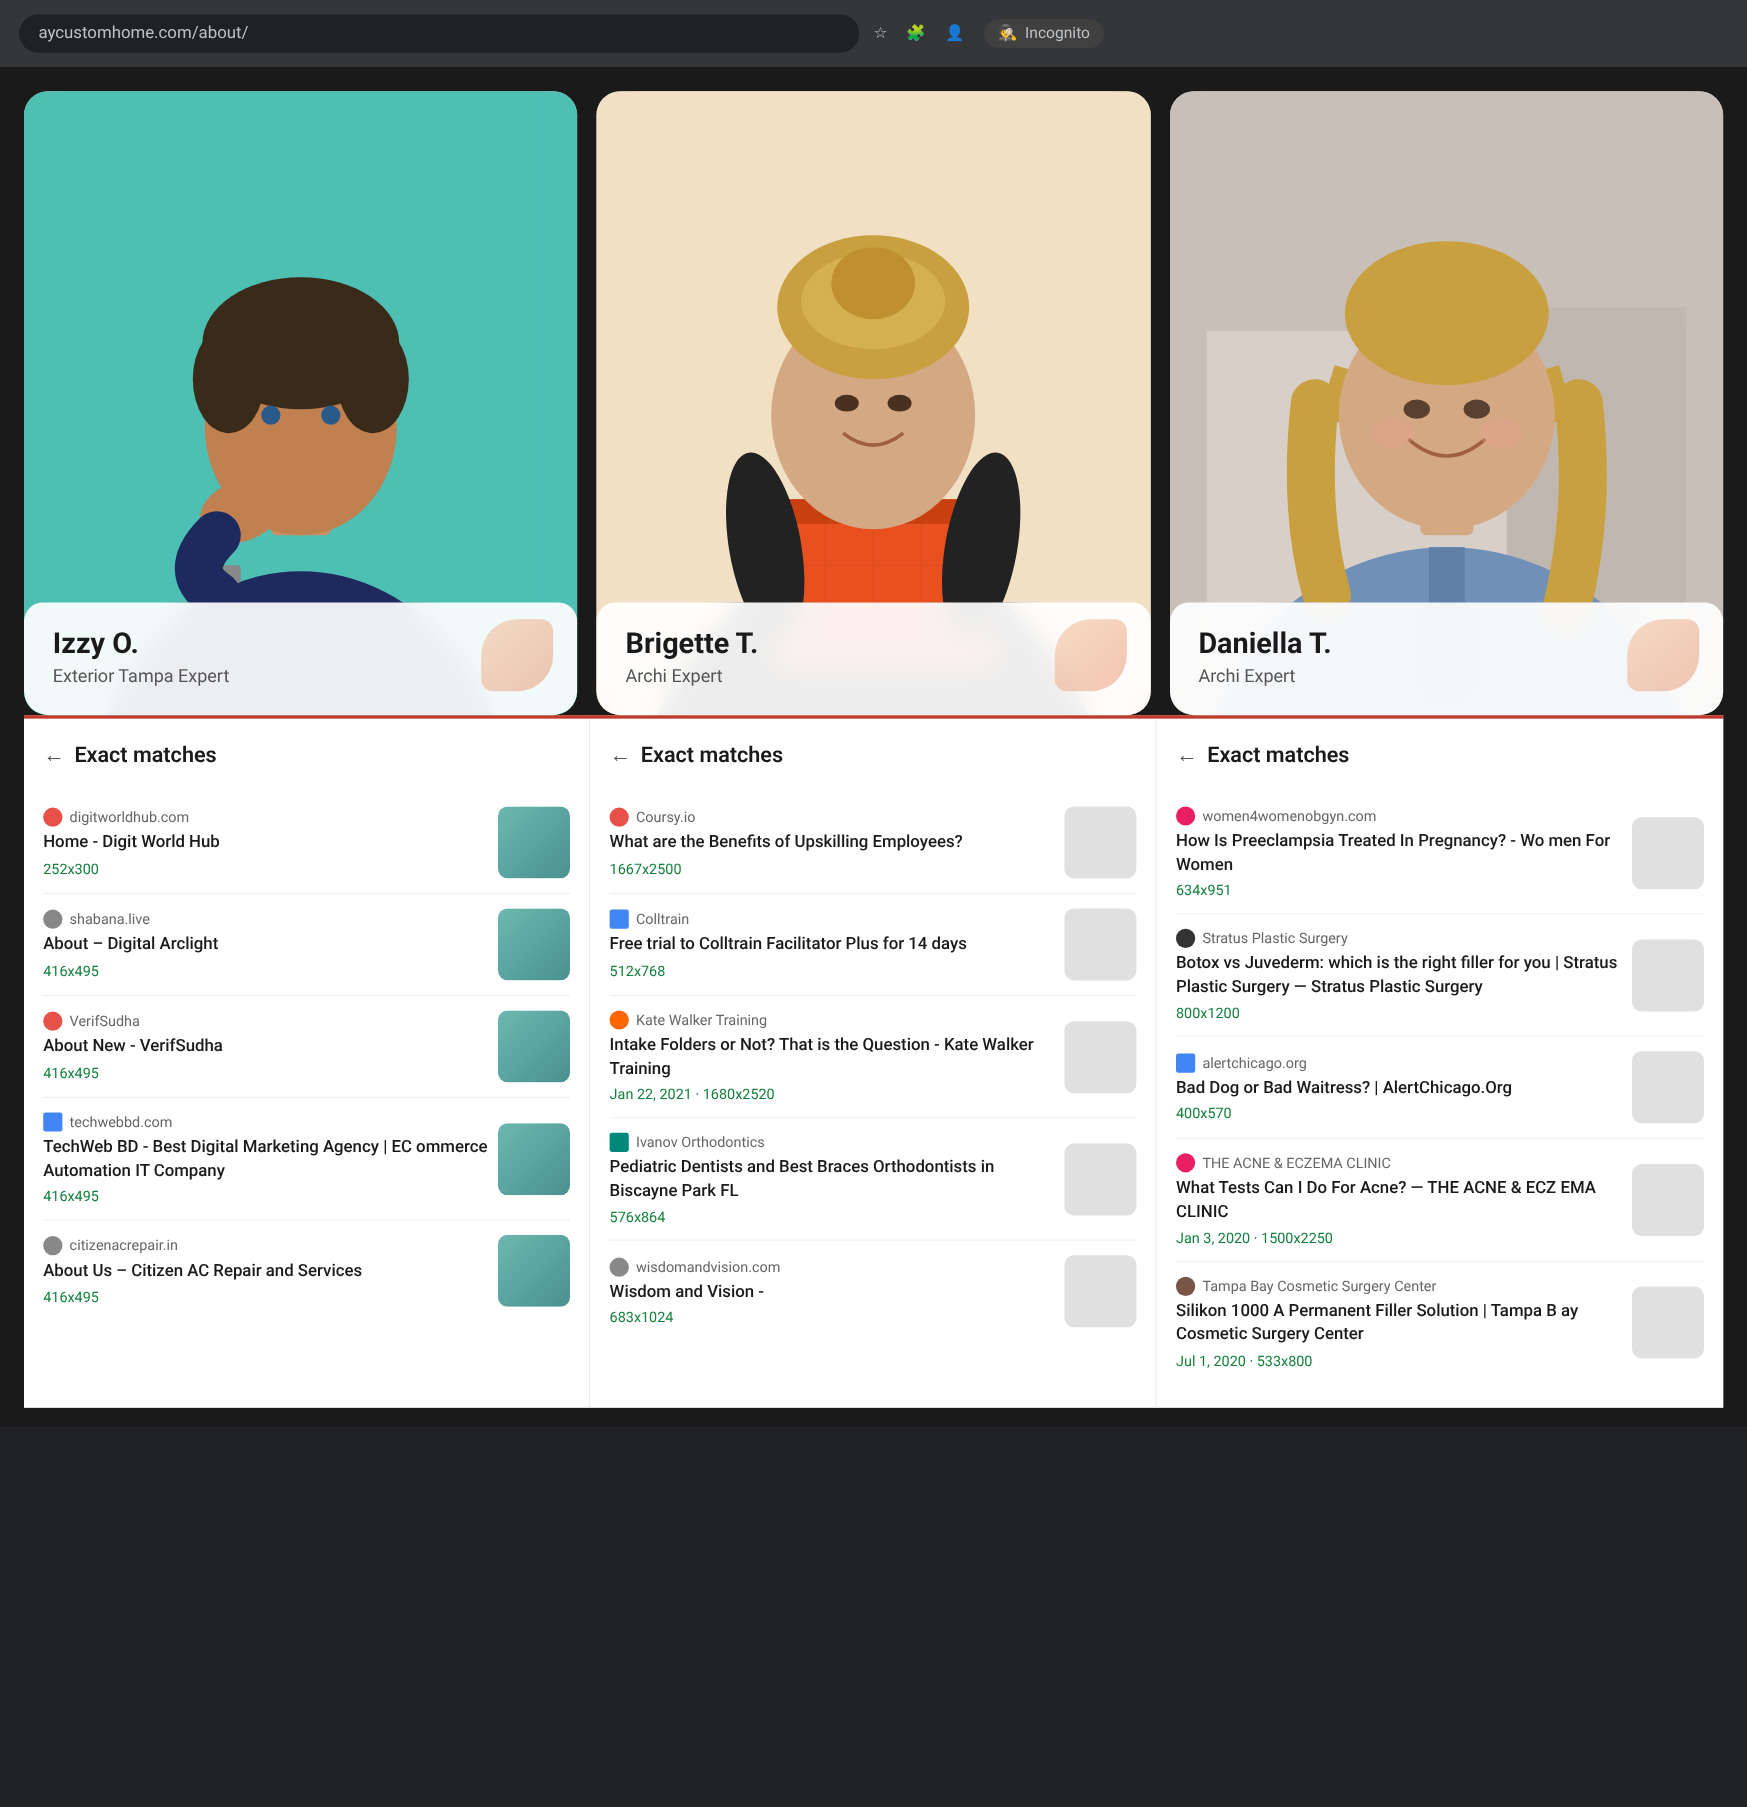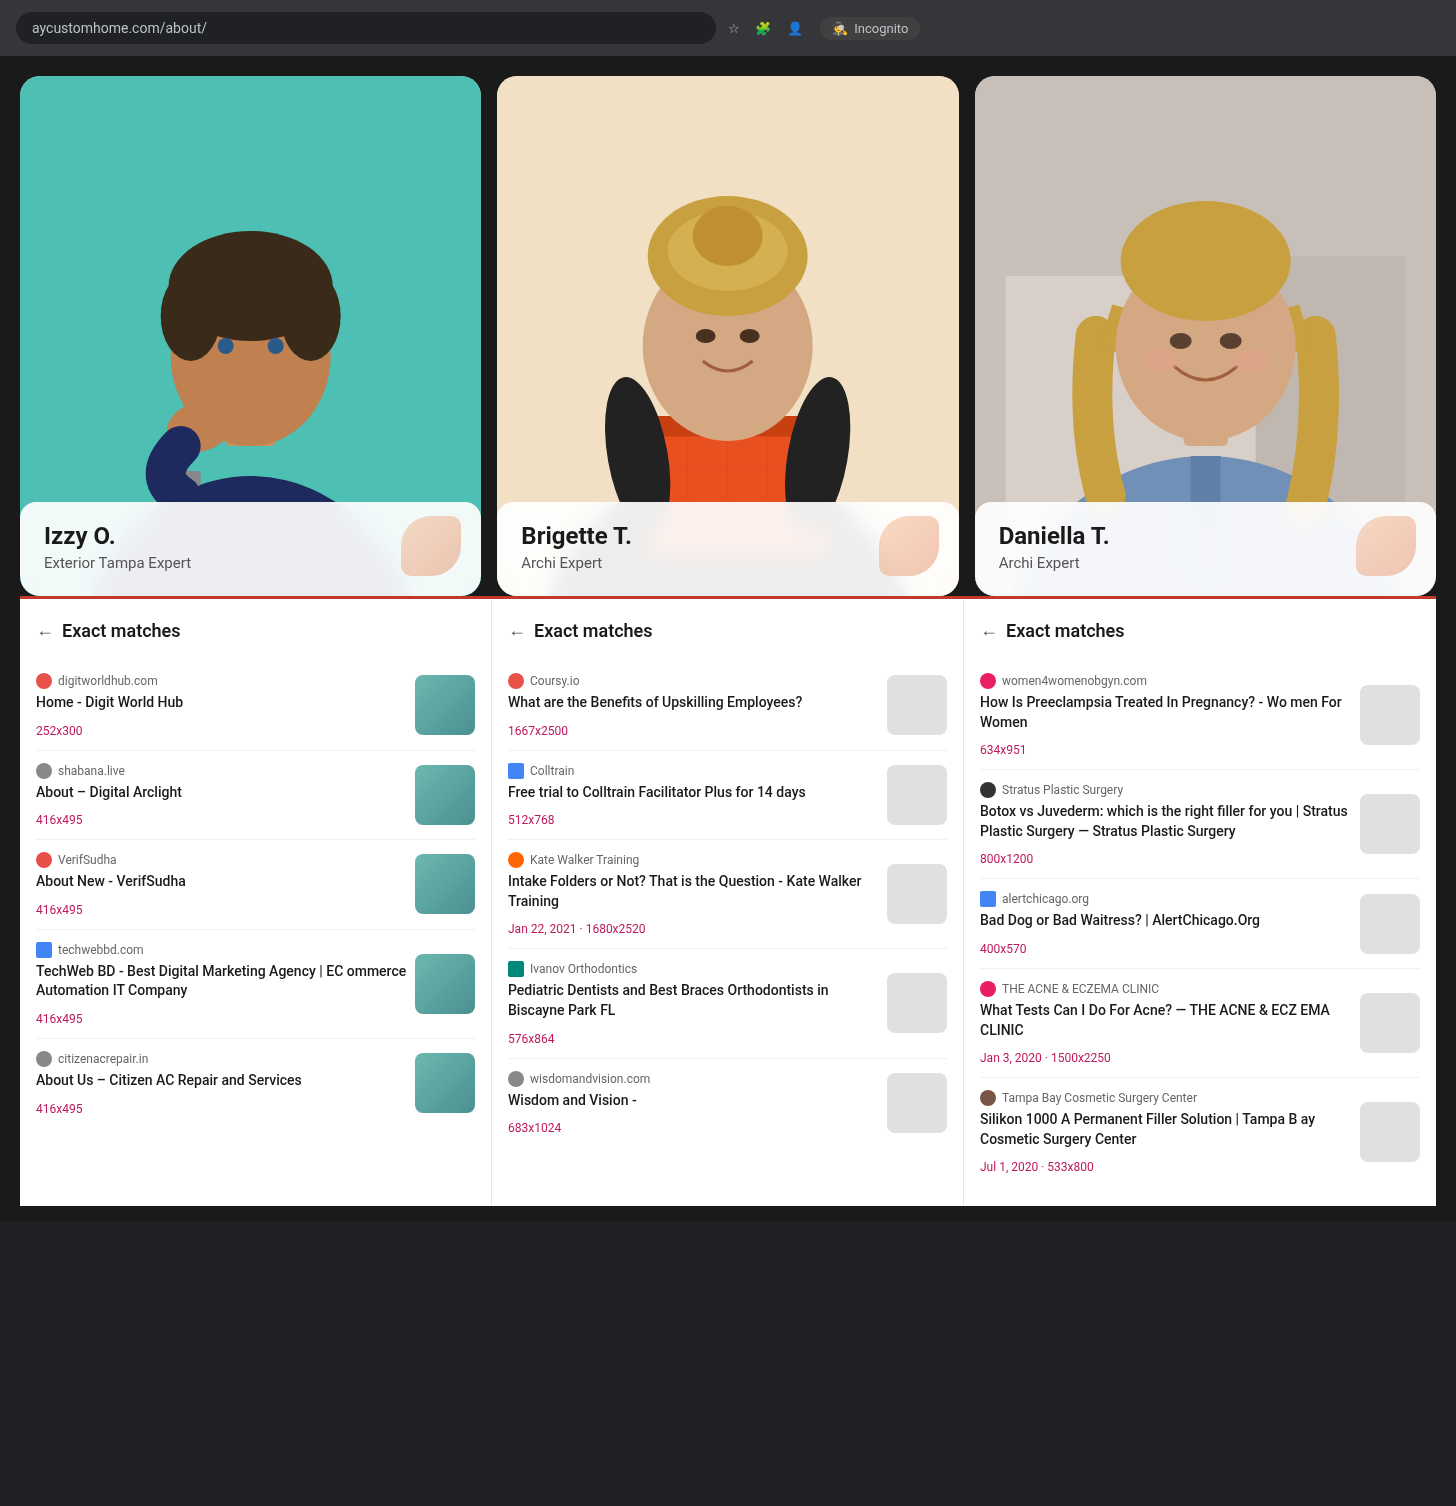--- a/index.html
+++ b/index.html
@@ -181,22 +181,21 @@
     .result-title {
       font-size: 14px;
       font-weight: 500;
       color: #1a1a1a;
       line-height: 1.4;
       margin-bottom: 4px;
     }
 
     .result-meta {
       font-size: 12px;
-      color: #be185d;
-      margin-top: 11px;
+      color: #15803d;
     }
 
     .result-thumb {
       width: 60px;
       height: 60px;
       border-radius: 8px;
       flex-shrink: 0;
       overflow: hidden;
       background: #e0e0e0;
     }

